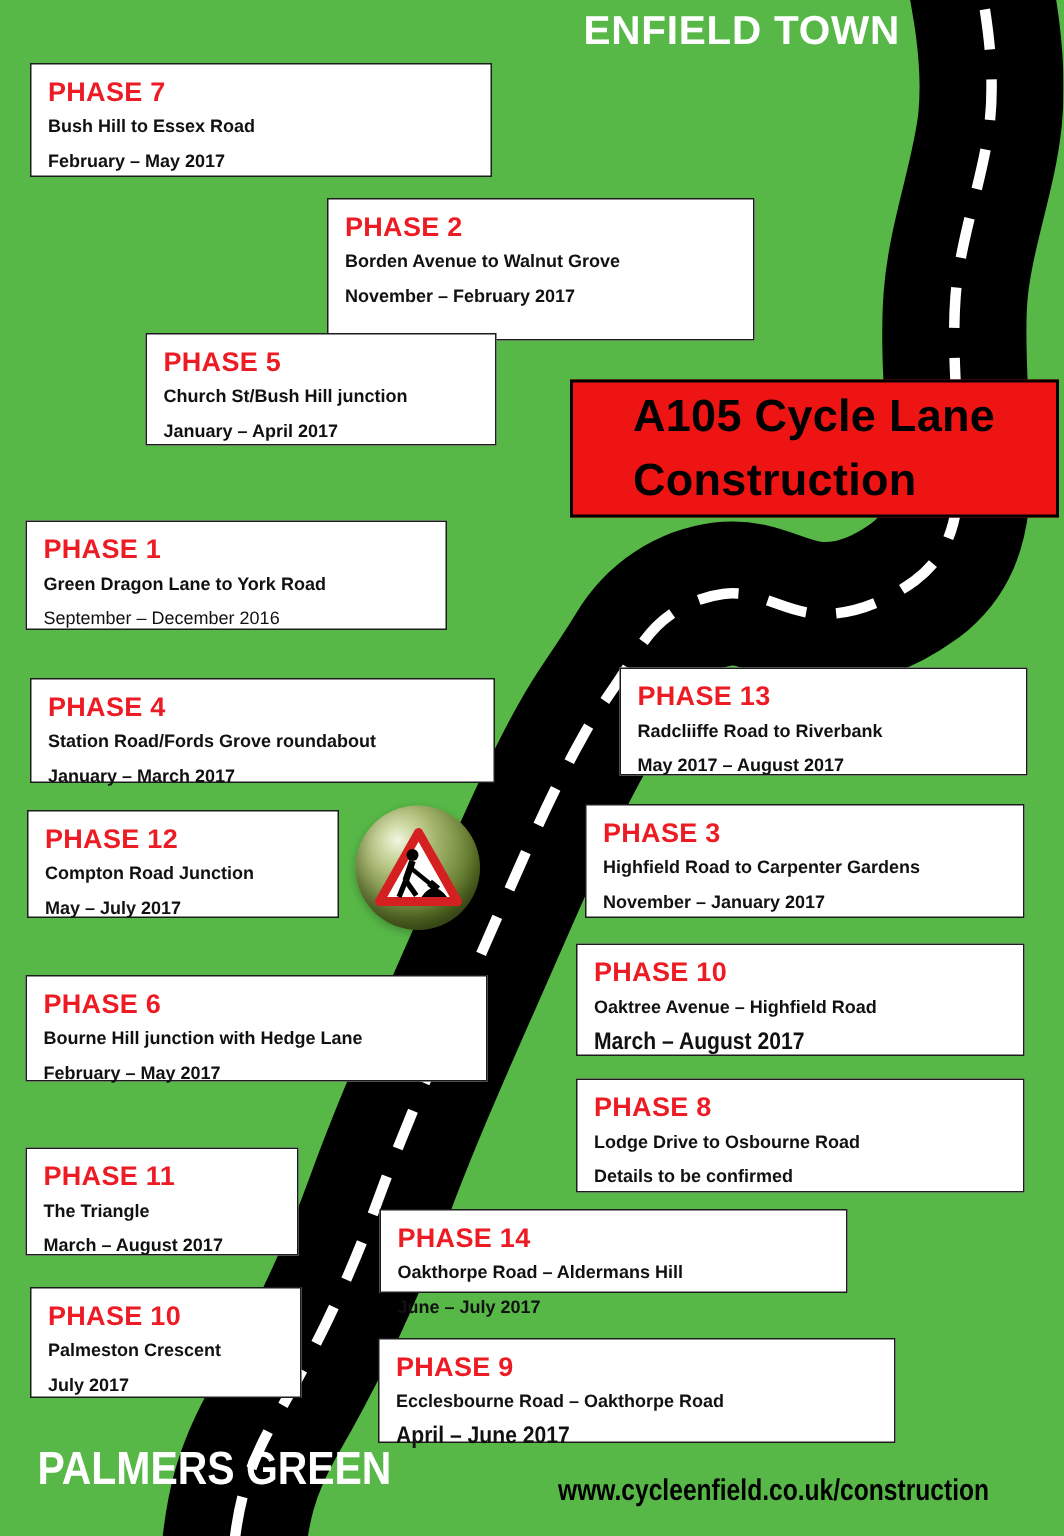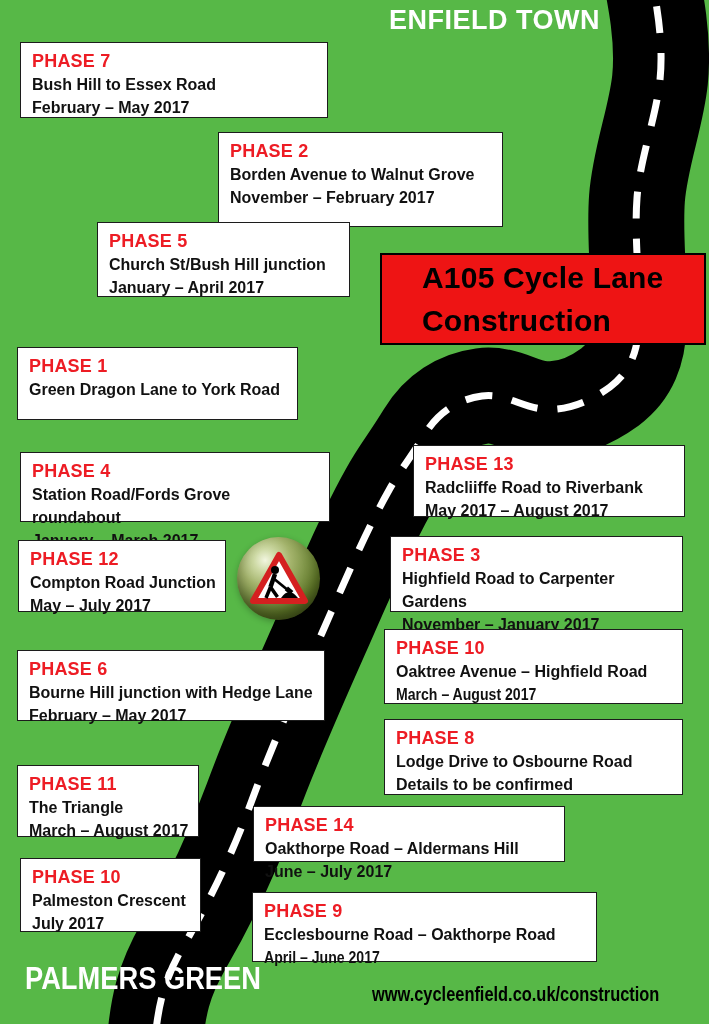--- a/index.html
+++ b/index.html
@@ -15,30 +15,30 @@
   .phase-box{
     position:absolute;z-index:3;
     background:#ffffff;border:1px solid #1c1c1c;
     box-sizing:border-box;
     padding:7px 8px 0 11px;
   }
   .phase-box .ph{
     color:#ed1c24;font-weight:bold;font-size:18px;line-height:23px;letter-spacing:.2px;
   }
   .phase-box .route, .phase-box .dates{
-    color:#111111;font-weight:bold;font-size:16px;line-height:23px;
+    color:#111111;font-weight:bold;font-size:12px;line-height:23px;
   }
   .phase-box .dates.regular{font-weight:400;}
   .phase-box .dates.cond{
     display:inline-block;transform:scaleX(.88);transform-origin:left center;
     font-size:16px;
   }
   .p7 {left:20px; top:42px; width:308px;height:76px}
   .p2 {left:218px;top:132px;width:285px;height:95px}
-  .p5 {left:97px; top:222px;width:253px;height:75px}
+  .p5 {left:97px; top:222px;width:234px;height:75px}
   .p1 {left:17px; top:347px;width:281px;height:73px}
   .p4 {left:20px; top:452px;width:310px;height:70px}
   .p13{left:413px;top:445px;width:272px;height:72px}
   .p12{left:18px; top:540px;width:208px;height:72px}
   .p3 {left:390px;top:536px;width:293px;height:76px}
   .p10{left:384px;top:629px;width:299px;height:75px}
   .p8 {left:384px;top:719px;width:299px;height:76px}
   .p6 {left:17px; top:650px;width:308px;height:71px}
   .p11{left:17px; top:765px;width:182px;height:72px}
   .p15{left:20px; top:858px;width:181px;height:74px}
@@ -145,20 +145,21 @@
     <div class="dates">November – February 2017</div>
   </div>
   <div class="phase-box p5">
     <div class="ph">PHASE 5</div>
     <div class="route">Church St/Bush Hill junction</div>
     <div class="dates">January – April 2017</div>
   </div>
   <div class="phase-box p1">
     <div class="ph">PHASE 1</div>
     <div class="route">Green Dragon Lane to York Road</div>
+    <div class="dates regular">September – December 2016</div>
   </div>
   <div class="phase-box p4">
     <div class="ph">PHASE 4</div>
     <div class="route">Station Road/Fords Grove roundabout</div>
     <div class="dates">January – March 2017</div>
   </div>
   <div class="phase-box p13">
     <div class="ph">PHASE 13</div>
     <div class="route">Radcliiffe Road to Riverbank</div>
     <div class="dates">May 2017 – August 2017</div>

